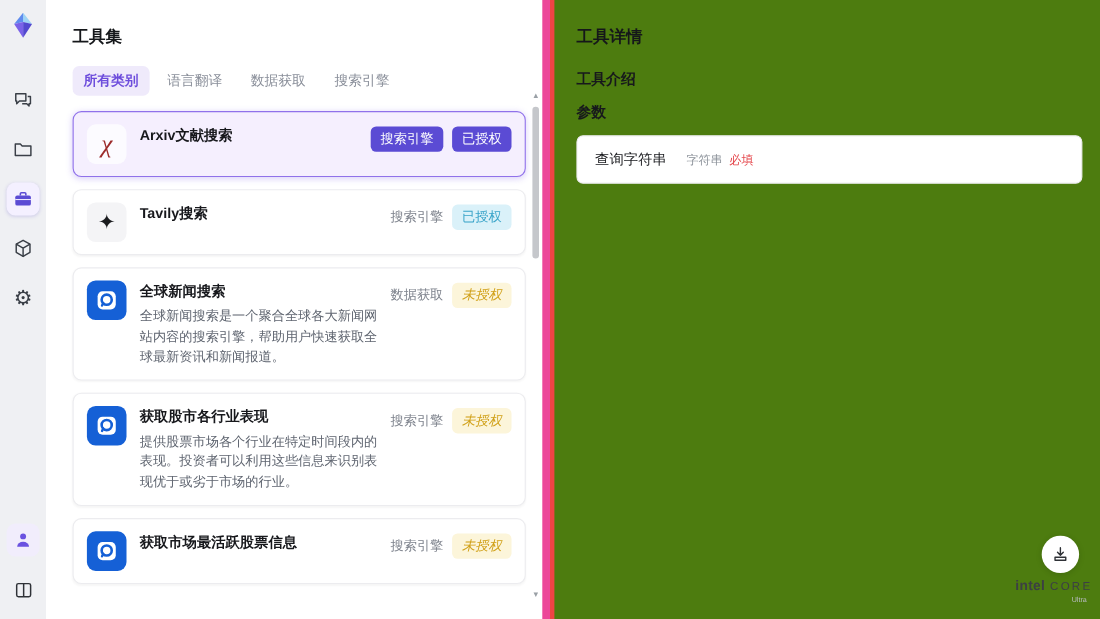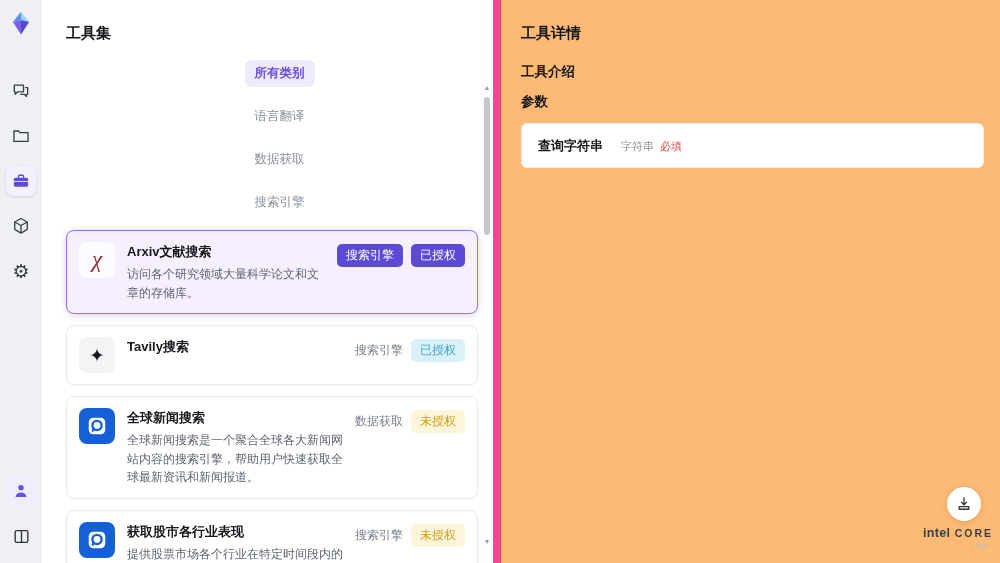--- a/index.html
+++ b/index.html
@@ -24,21 +24,21 @@
   .nav-btn.active { background:#f4f0ff; box-shadow:0 1px 3px rgba(90,70,200,.18); }
   .side-bottom { margin-top:auto; display:flex; flex-direction:column; align-items:center; }
   .gear-glyph { font-size:19px; color:#3a3f47; line-height:1; }
 
   
   .list-panel {
     position:absolute; left:42px; top:0; width:458px; height:563px;
     background:#fff; border-right:7px solid #ec4899; padding:16px 0 0 24px;
   }
   .panel-title { font-size:15px; font-weight:bold; color:#15171a; margin:8px 0 17px 0; }
-  .tabs { display:flex; align-items:center; gap:16px; margin-bottom:14px;flex-direction:column; }
+  .tabs { display:flex; align-items:center; gap:6px; margin-bottom:14px; }
   .tab {
     font-size:12.5px; color:#8a8f9a; padding:5px 10px; border-radius:6px; cursor:pointer;
     white-space:nowrap;
   }
   .tab.active {
     background:var(--tab-active-bg,#efeafb); color:var(--tab-active-text,#6d4ddc); font-weight:bold;
   }
 
   .cards { width:412px; }
   .tool-card {
@@ -59,56 +59,56 @@
   .arxiv-chi { font-family:"Liberation Serif","DejaVu Serif",serif; font-size:23px; color:#9c2b2b; font-style:italic; }
   .ticon-star { background:#f4f4f6; font-size:19px; color:#1a1b1e; }
   .ticon-blue { background:var(--tool-icon-blue,#1560d6); }
   .t-body { flex:1 1 auto; min-width:0; }
   .t-name { font-size:13px; font-weight:bold; color:#17181c; margin:1px 0 4px 0; }
   .t-desc { font-size:12px; color:#5f6570; line-height:1.55; }
   .t-badges { flex:0 0 auto; display:flex; gap:8px; align-items:flex-start; padding-top:2px; }
   .pill { font-size:12px; padding:3px 9px; border-radius:5px; white-space:nowrap; }
   .pill-solid { background:var(--accent-purple,#5b4bd4); color:#fff; }
   .pill-blue { background:var(--authorized-bg,#daf1f9); color:var(--authorized-text,#3aa4c9); }
-  .pill-yellow { background:var(--unauthorized-bg,#fcf5da); color:var(--unauthorized-text,#d0a017); }
+  .pill-yellow { background:var(--unauthorized-bg,#fcf5da); color:var(--unauthorized-text,#d0a017);font-style:italic; }
   .cat-label { font-size:12px; color:#7d828c; padding-top:3px; white-space:nowrap; }
 
   
   .scrollbar { position:absolute; left:482px; top:84px; width:10px; height:462px; }
   .sb-arrow { position:absolute; left:0; width:10px; text-align:center; font-size:7px; color:#9aa0a6; line-height:8px; cursor:pointer; }
   .sb-arrow.up { top:0; }
   .sb-arrow.down { bottom:0; }
   .sb-thumb { position:absolute; left:2px; top:13px; width:6px; height:138px; background:#c5c7cb; border-radius:3px; cursor:pointer; }
 
   
   .detail-panel {
     position:absolute; left:500px; top:0; width:500px; height:563px;
-    background:#fdba74; border-left:1px solid #ef4444; padding:16px 16px 0 20px;
+    background:#4d7c0f; border-left:4px solid #ef4444; padding:16px 16px 0 20px;
   }
   .detail-title { font-size:15px; font-weight:bold; color:#15171a; margin:8px 0 20px 0; }
   .section-h { font-size:13.5px; font-weight:bold; color:#17181c; margin-bottom:12px; }
   .box {
     background:#fff; border:1px solid #ededf0; border-radius:6px;
     padding:12px 16px; margin-bottom:22px;
   }
   .intro-text { font-size:12.5px; color:#3c4046; line-height:1.6; }
-  .param-row .p-name { font-size:13px; font-weight:bold; color:#17181c; }
+  .param-row .p-name { font-size:13px; font-weight:normal; color:#17181c; }
   .param-row .p-type { font-size:11px; color:#8a9098; margin-left:18px; }
   .param-row .p-req { font-size:11px; color:var(--required-red,#e5484d); margin-left:6px; }
   .param-row .p-desc { font-size:12.5px; color:#4a4f56; margin-top:9px; }
 
   
   .download-fab {
     position:absolute; left:947px; top:487px; width:34px; height:34px; border-radius:50%;
     background:#fff; box-shadow:0 1px 6px rgba(0,0,0,.14);
     display:flex; align-items:center; justify-content:center; cursor:pointer;
   }
   .intel-brand { position:absolute; left:922px; top:523px; width:72px; text-align:center; line-height:1.1; }
   .intel-a { font-size:12.5px; font-weight:bold; color:#3c3f44; letter-spacing:.3px; }
-  .intel-b { font-size:10.5px; font-weight:700; color:#3c3f44; letter-spacing:2px; }
+  .intel-b { font-size:10.5px; font-weight:400; color:#3c3f44; letter-spacing:2px; }
   .intel-sub { display:block; font-size:6.5px; color:#b9bcc2; text-align:right; padding-right:6px; margin-top:1px; }
 
   svg { display:block; }
 </style>
 </head>
 <body>
 
 <nav class="sidebar">
   <div class="logo">
     <svg width="26" height="26" viewBox="0 0 24 24">
@@ -176,21 +176,20 @@
   </div>
 
   <div class="cards">
 
     <div class="tool-card selected">
       <div class="ticon ticon-arxiv">
         <span class="arxiv-chi">χ</span>
       </div>
       <div class="t-body">
         <div class="t-name">Arxiv文献搜索</div>
-        <div class="t-desc">访问各个研究领域大量科学论文和文章的存储库。</div>
       </div>
       <div class="t-badges">
         <span class="pill pill-solid">搜索引擎</span>
         <span class="pill pill-solid">已授权</span>
       </div>
     </div>
 
     <div class="tool-card">
       <div class="ticon ticon-star">✦</div>
       <div class="t-body">

